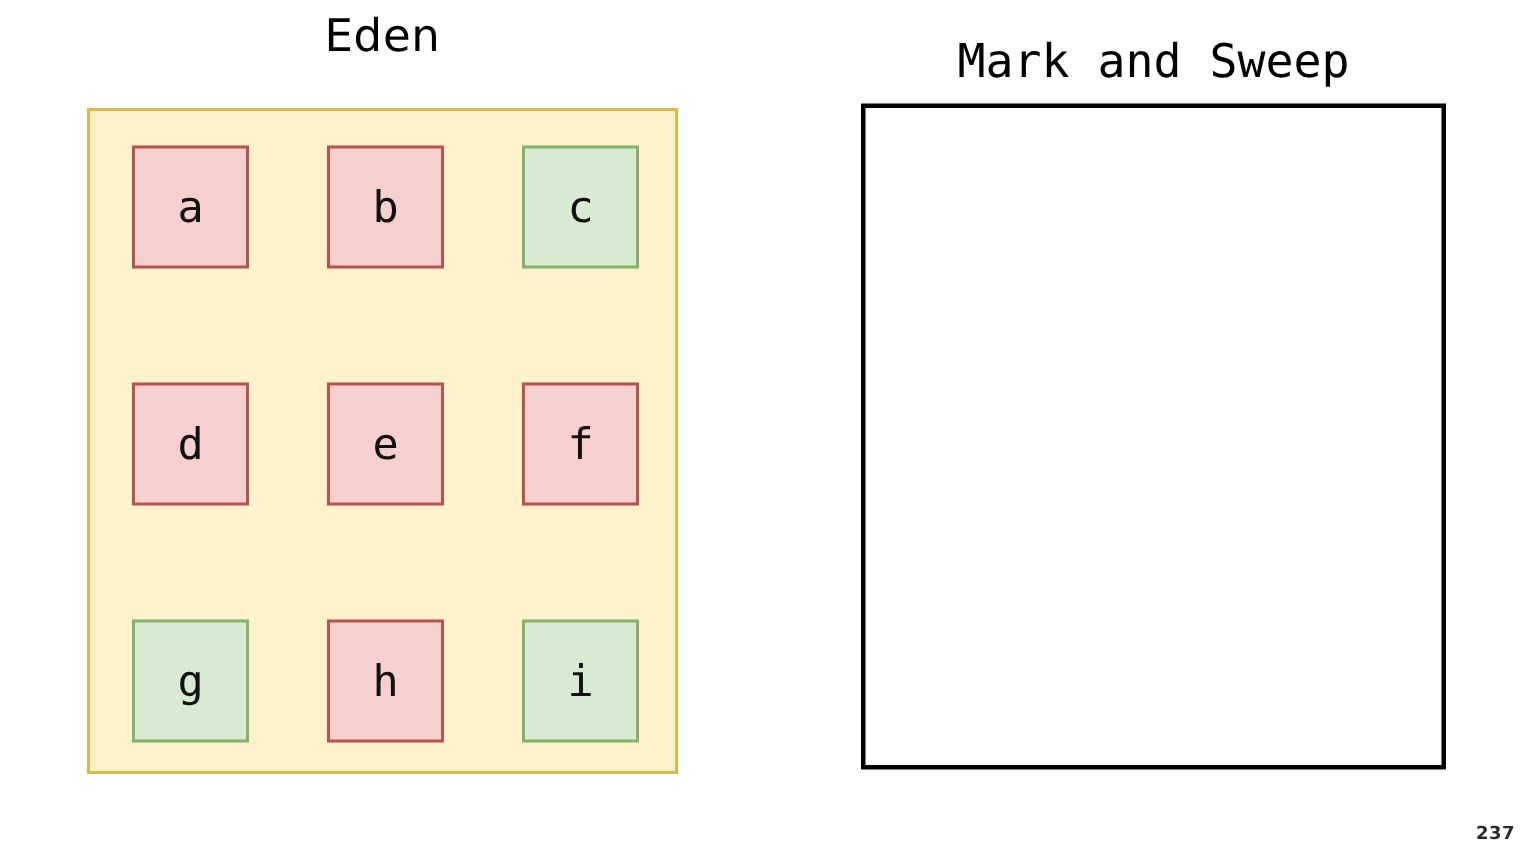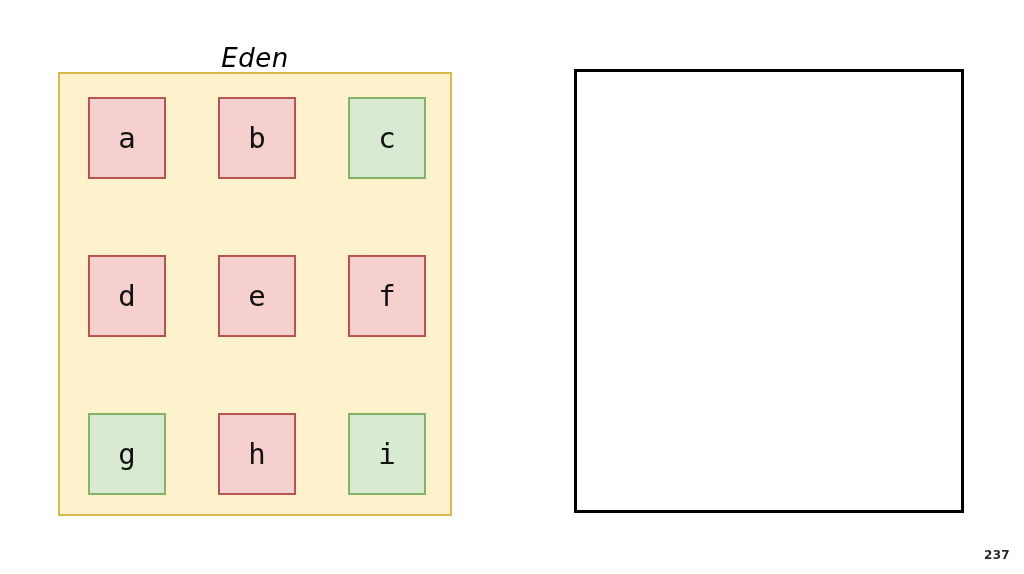--- a/index.html
+++ b/index.html
@@ -18,27 +18,26 @@
 
   
   .panel-title {
     position: absolute;
     text-align: center;
     color: #000000;
     white-space: nowrap;
   }
   #eden-title {
     left: 58px;
-    top: 40px;
+    top: 7px;
     width: 394px;
     font-family: "DejaVu Sans", sans-serif;
-    font-size: 26px;
+    font-size: 30px;
     line-height: 36px;
     letter-spacing: 0.5px;
-    font-style: italic;
   }
   #marksweep-title {
     left: 574px;
     top: 22px;
     width: 390px;
     font-family: "DejaVu Sans Mono", monospace;
     font-size: 31px;
     line-height: 38px;
     letter-spacing: 0px;
   }
@@ -143,18 +142,19 @@
       </div>
       <div class="cell garbage">
         <span>h</span>
       </div>
       <div class="cell live">
         <span>i</span>
       </div>
     </div>
   </div>
 
+  <div class="panel-title" id="marksweep-title">Mark and Sweep</div>
 
   <div id="marksweep-region"></div>
 
   <div id="page-number">237</div>
 
 </div>
 
 </body></html>

